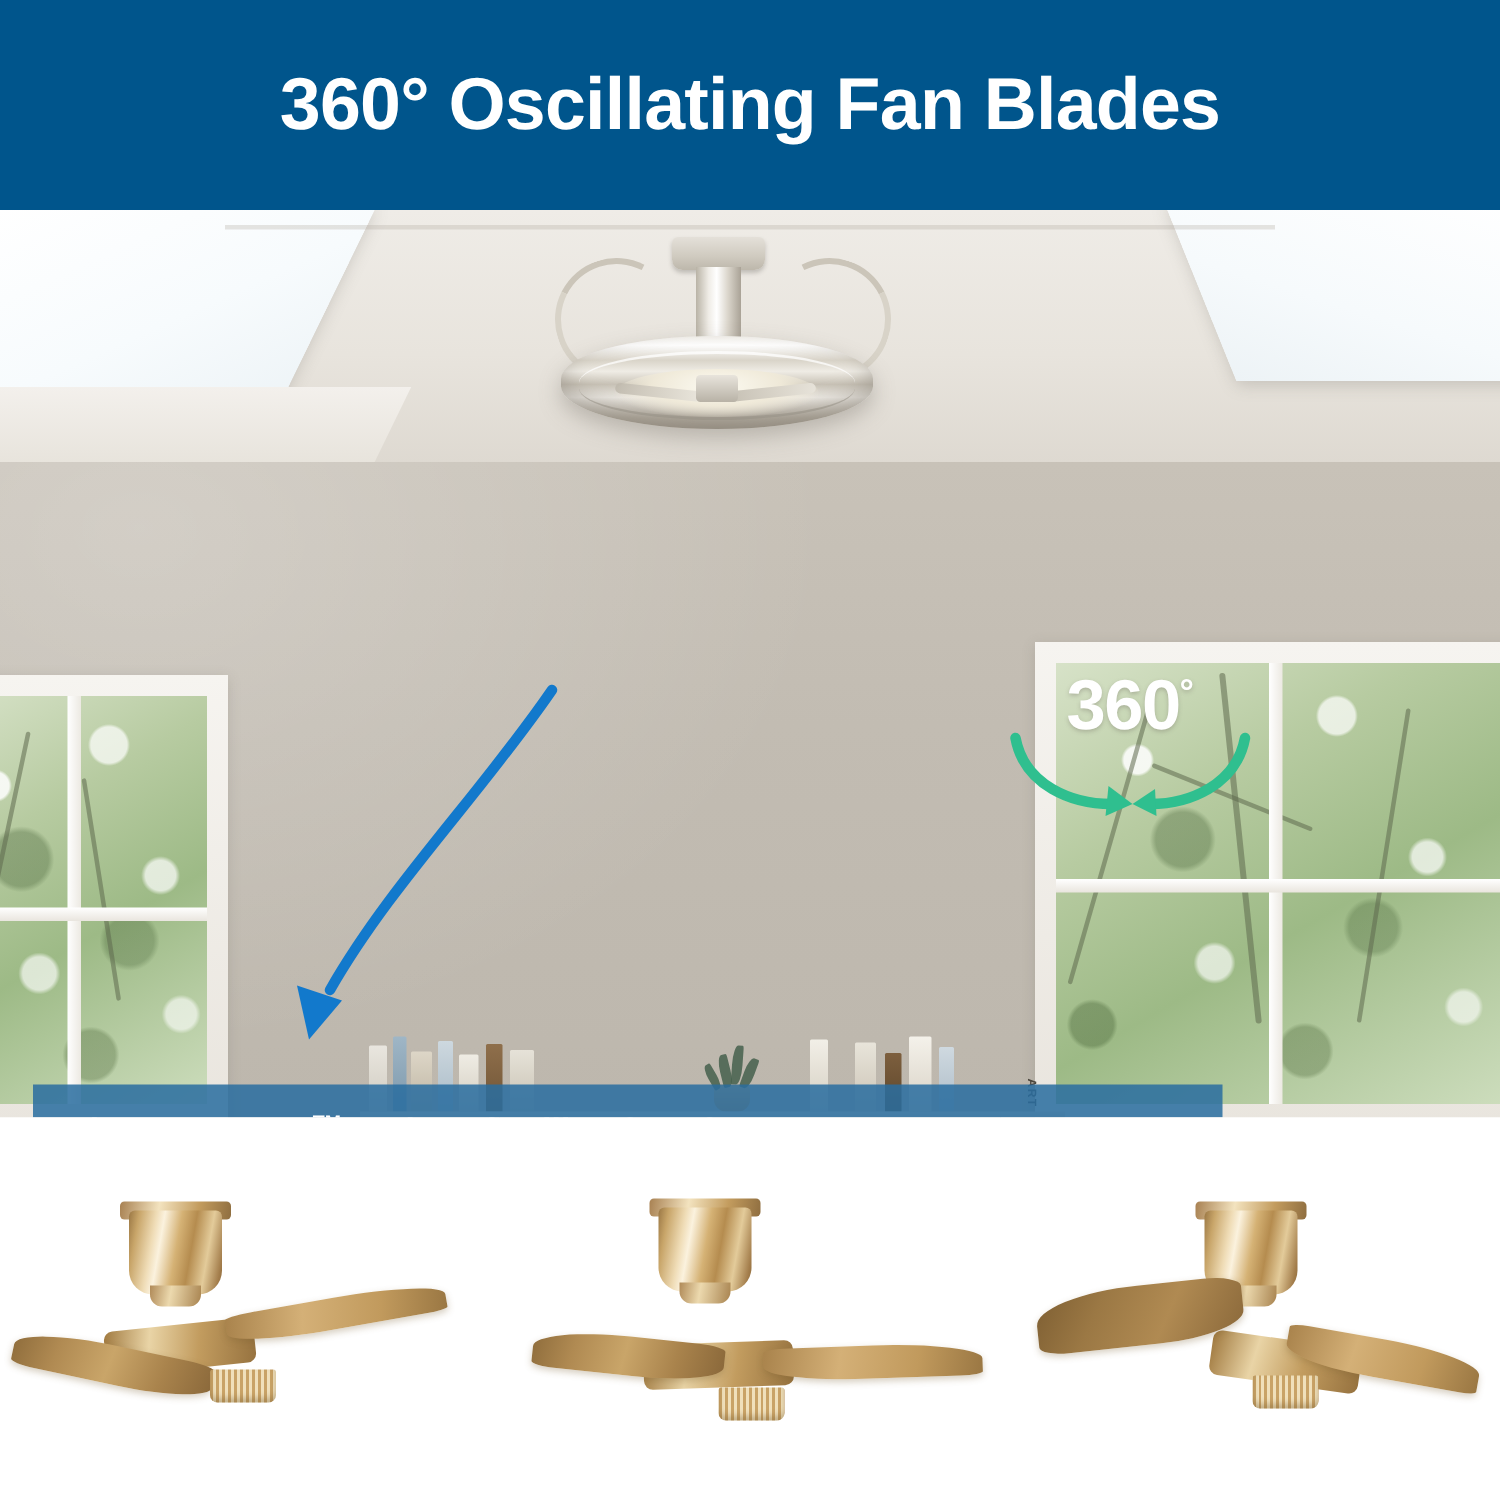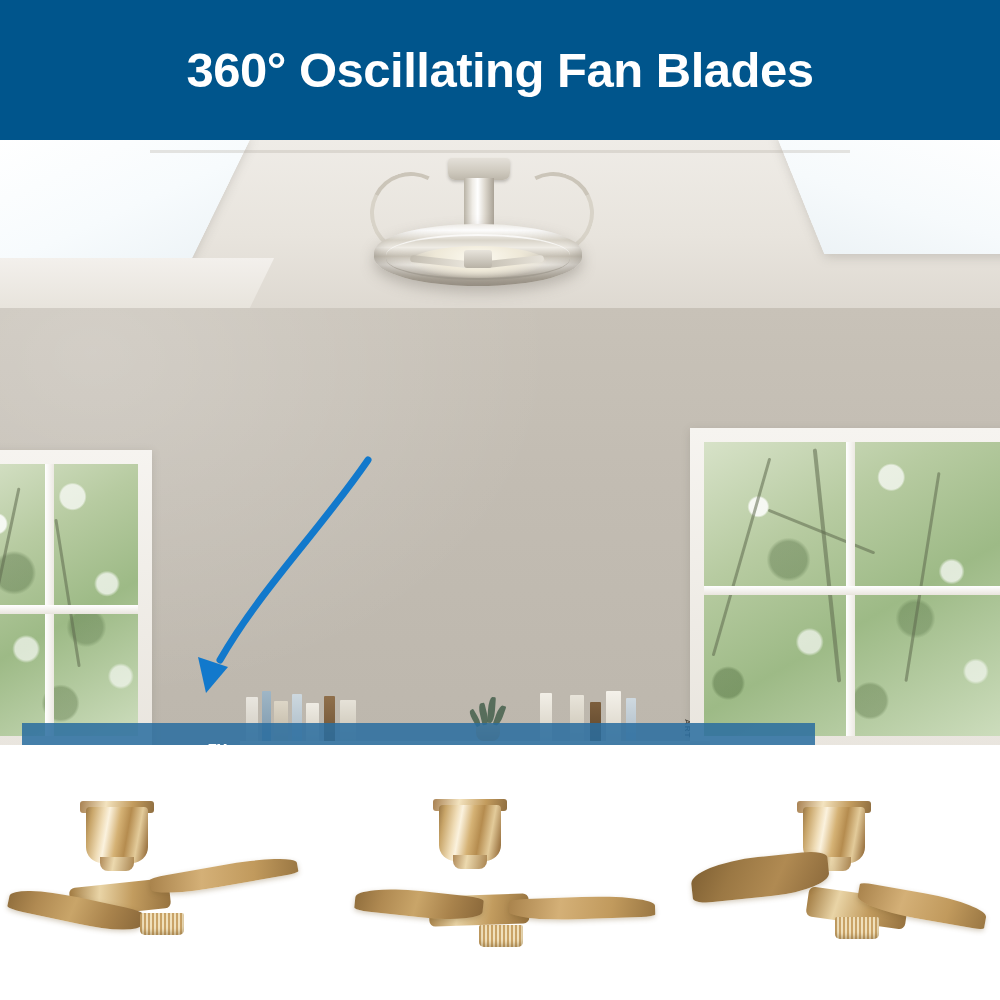--- a/index.html
+++ b/index.html
@@ -328,20 +328,31 @@
       <div class="fan-cage-l"></div>
       <div class="fan-cage-r"></div>
       <div class="fan-drum"></div>
       <div class="fan-drum-ring"></div>
       <div class="fan-inner-glow"></div>
       <div class="fan-blade-a"></div>
       <div class="fan-blade-b"></div>
       <div class="fan-hub"></div>
     </div>
 
+    <div class="badge360">
+      <div class="badge360-text">
+        <span>360</span><span class="badge360-deg">°</span>
+      </div>
+      <svg class="badge360-arc" viewBox="0 0 165 58">
+        <path d="M6,6 C12,38 44,50 70,50" fill="none" stroke="#2fbf8f" stroke-width="7" stroke-linecap="round"></path>
+        <path d="M68,38 L84,50 L66,58 Z" fill="#2fbf8f"></path>
+        <path d="M159,6 C153,38 121,50 96,50" fill="none" stroke="#2fbf8f" stroke-width="7" stroke-linecap="round"></path>
+        <path d="M99,40 L84,50 L100,58 Z" fill="#2fbf8f"></path>
+      </svg>
+    </div>
 
     <svg class="arrow-blue" viewBox="0 0 260 275">
       <path d="M198,35 C150,105 90,165 50,235" fill="none" stroke="#1279cc" stroke-width="7" stroke-linecap="round"></path>
       <path d="M36,268 L28,232 L58,242 Z" fill="#1279cc"></path>
     </svg>
 
     <div class="caption">
       <p class="caption-text"><span>The OSCILLAR</span><span class="tm">TM</span><span> Series of ceiling fans features</span></p>
 
     </div>

